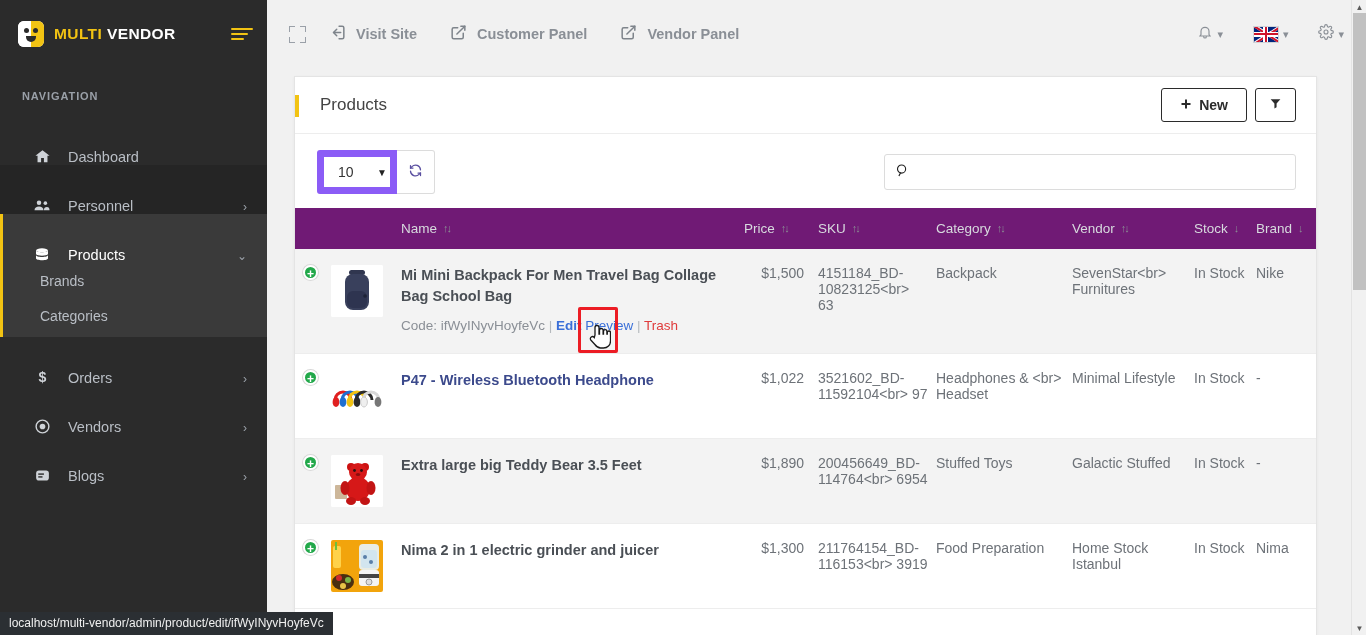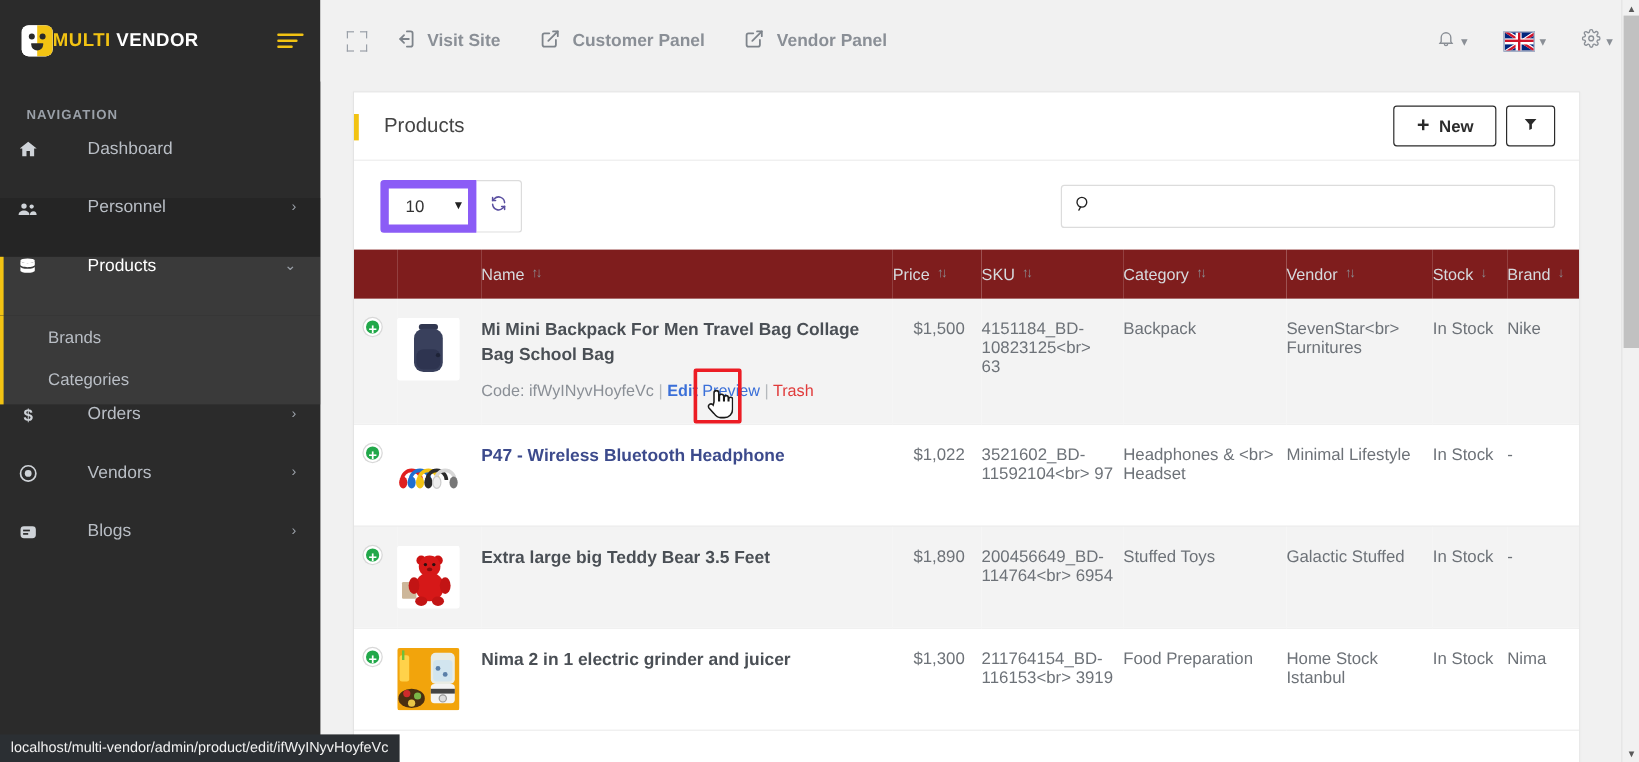--- a/index.html
+++ b/index.html
@@ -33,39 +33,38 @@
     width: 50%; height: 100%; background: #ffffff;
   }
   .brand-mark::after {
     content: ""; position: absolute; right: 0; top: 0;
     width: 50%; height: 100%; background: #f2c313;
   }
   .bm-dot { position: absolute; border-radius: 50%; background: #2b2b2b; z-index: 3; }
   .bm-dot.d1 { width: 5px; height: 5px; left: 6px; top: 7px; }
   .bm-dot.d2 { width: 5px; height: 5px; left: 15px; top: 7px; }
   .bm-dot.d3 { width: 10px; height: 6px; left: 8px; top: 15px; border-radius: 0 0 6px 6px; }
-  .brand-text { font-size: 15.5px; font-weight: 700; letter-spacing: .4px; white-space: nowrap; }
+  .brand-text { margin-left: 10px; font-size: 15.5px; font-weight: 700; letter-spacing: .4px; white-space: nowrap; }
   .brand-text .t1 { color: #f2c313; }
   .brand-text .t2 { color: #ffffff; }
   .burger { margin-left: auto; width: 22px; height: 16px; position: relative; cursor: pointer; }
   .burger i { position: absolute; height: 2px; background: #f2c313; border-radius: 1px; left: 0; }
   .burger i:nth-child(1) { top: 2px; width: 22px; }
   .burger i:nth-child(2) { top: 7px; width: 17px; }
   .burger i:nth-child(3) { top: 12px; width: 13px; }
 
   .nav-label {
     color: #9aa0a8; font-size: 11px; font-weight: 700;
     letter-spacing: .9px; padding: 22px 0 14px 22px;
   }
   .nav-item {
-    display: flex; align-items: flex-start;
-    height: 49px; padding: 0 20px 0 12px;
+    display: flex; align-items: flex-end;
+    height: 49px; padding: 0 20px 0 31px;
     color: #b9bec5; font-size: 14.5px; cursor: pointer;
     position: relative;
-    gap: 24px;
   }
   .nav-item .ico {
     width: 22px; display: flex; align-items: center; justify-content: center;
     color: #cfd3d8; flex: 0 0 auto;
   }
   .nav-item .lbl { margin-left: 15px; white-space: nowrap; }
   .nav-item .chev { margin-left: auto; font-size: 12px; color: #9aa0a8; }
   .nav-item.dim { background: #252525; }
   .nav-item.open {
     background: #3a3a3a; color: #ffffff;
@@ -186,21 +185,21 @@
   }
   .search-box { position: relative; }
   .search-box .mag {
     position: absolute; left: 11px; top: 50%; transform: translateY(-50%);
     pointer-events: none;
   }
 
   
   table.grid { width: 100%; border-collapse: collapse; table-layout: fixed; }
   table.grid thead th {
-    background: #7f1d1d; color: #d7dade; font-size: 13.5px; font-weight: 400;
+    background: #701a75; color: #d7dade; font-size: 13.5px; font-weight: 400;
     text-align: left; padding: 13px 8px 13px 0; vertical-align: middle;
     white-space: nowrap;
     margin-top: 45px;
   }
   table.grid thead th .th-in { display: flex; align-items: center; }
   .sortico {
     margin-left: 6px; color: #8b8f94; font-size: 11px; line-height: 1;
     letter-spacing: -2px; flex: 0 0 auto;
   }
   table.grid tbody td {

